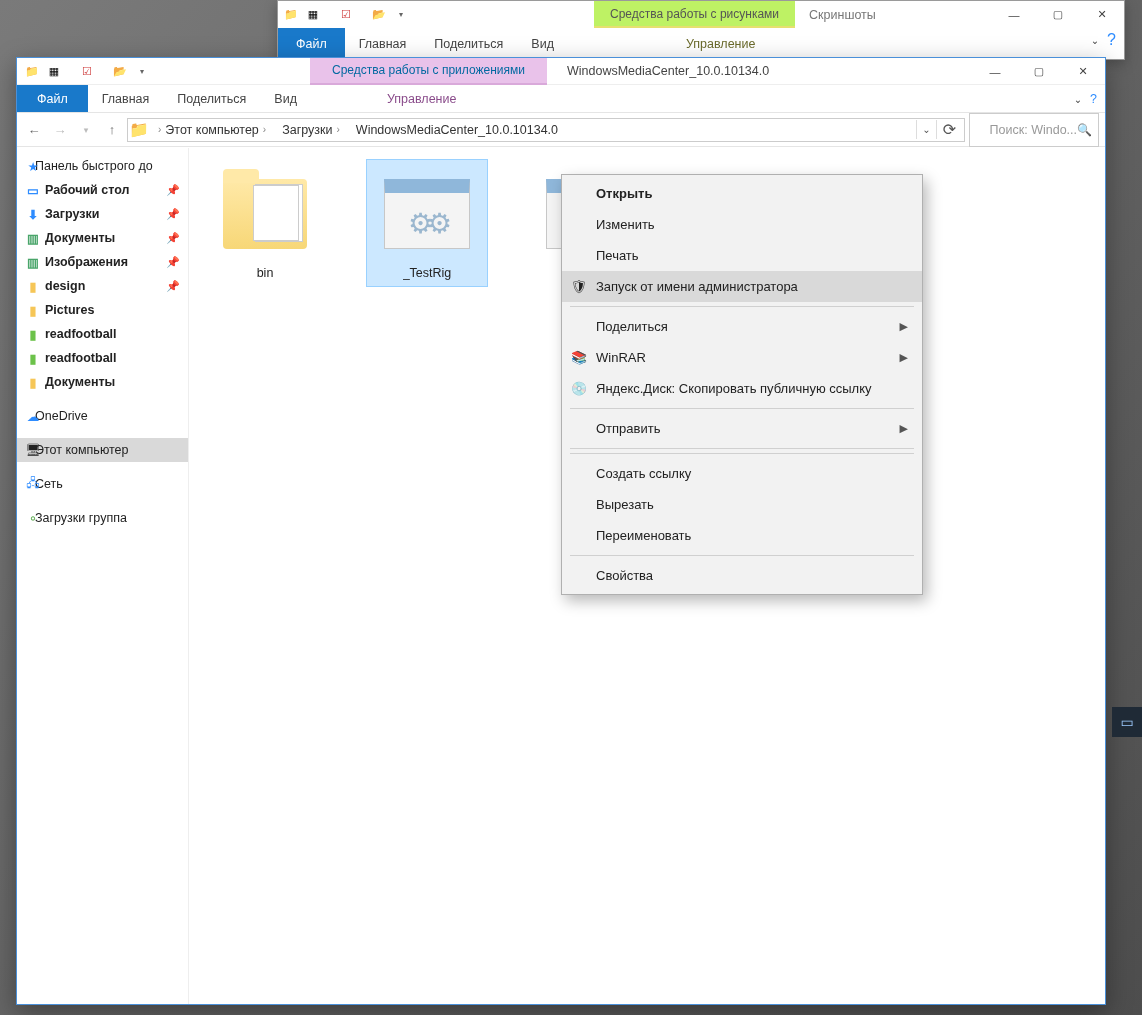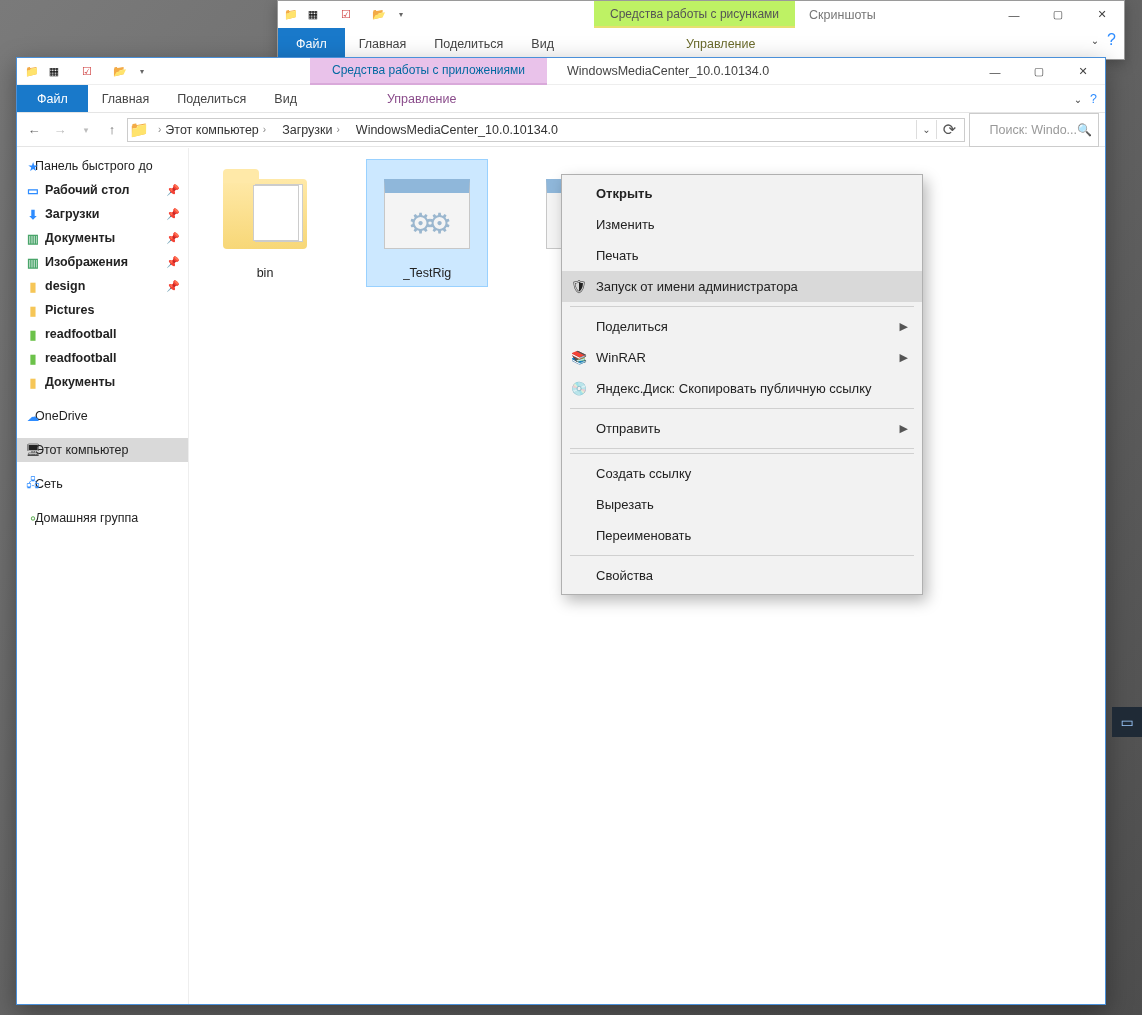--- a/index.html
+++ b/index.html
@@ -257,21 +257,21 @@
         <span>Этот компьютер</span>
       </div>
       <div class="nav-spacer"></div>
       <div class="nav-item header">
         <span class="icoBox ic-network"></span>
         <span>Сеть</span>
       </div>
       <div class="nav-spacer"></div>
       <div class="nav-item header">
         <span class="icoBox ic-homegroup"></span>
-        <span>Домашняя группа</span>
+        <span>Загрузки группа</span>
       </div>
     </div>
 
     <div class="content">
       <div class="items" id="items-row">
           <div class="item">
             <div class="ic">
               <div class="folder-large"></div>
             </div>
             <div class="lbl">bin</div>

